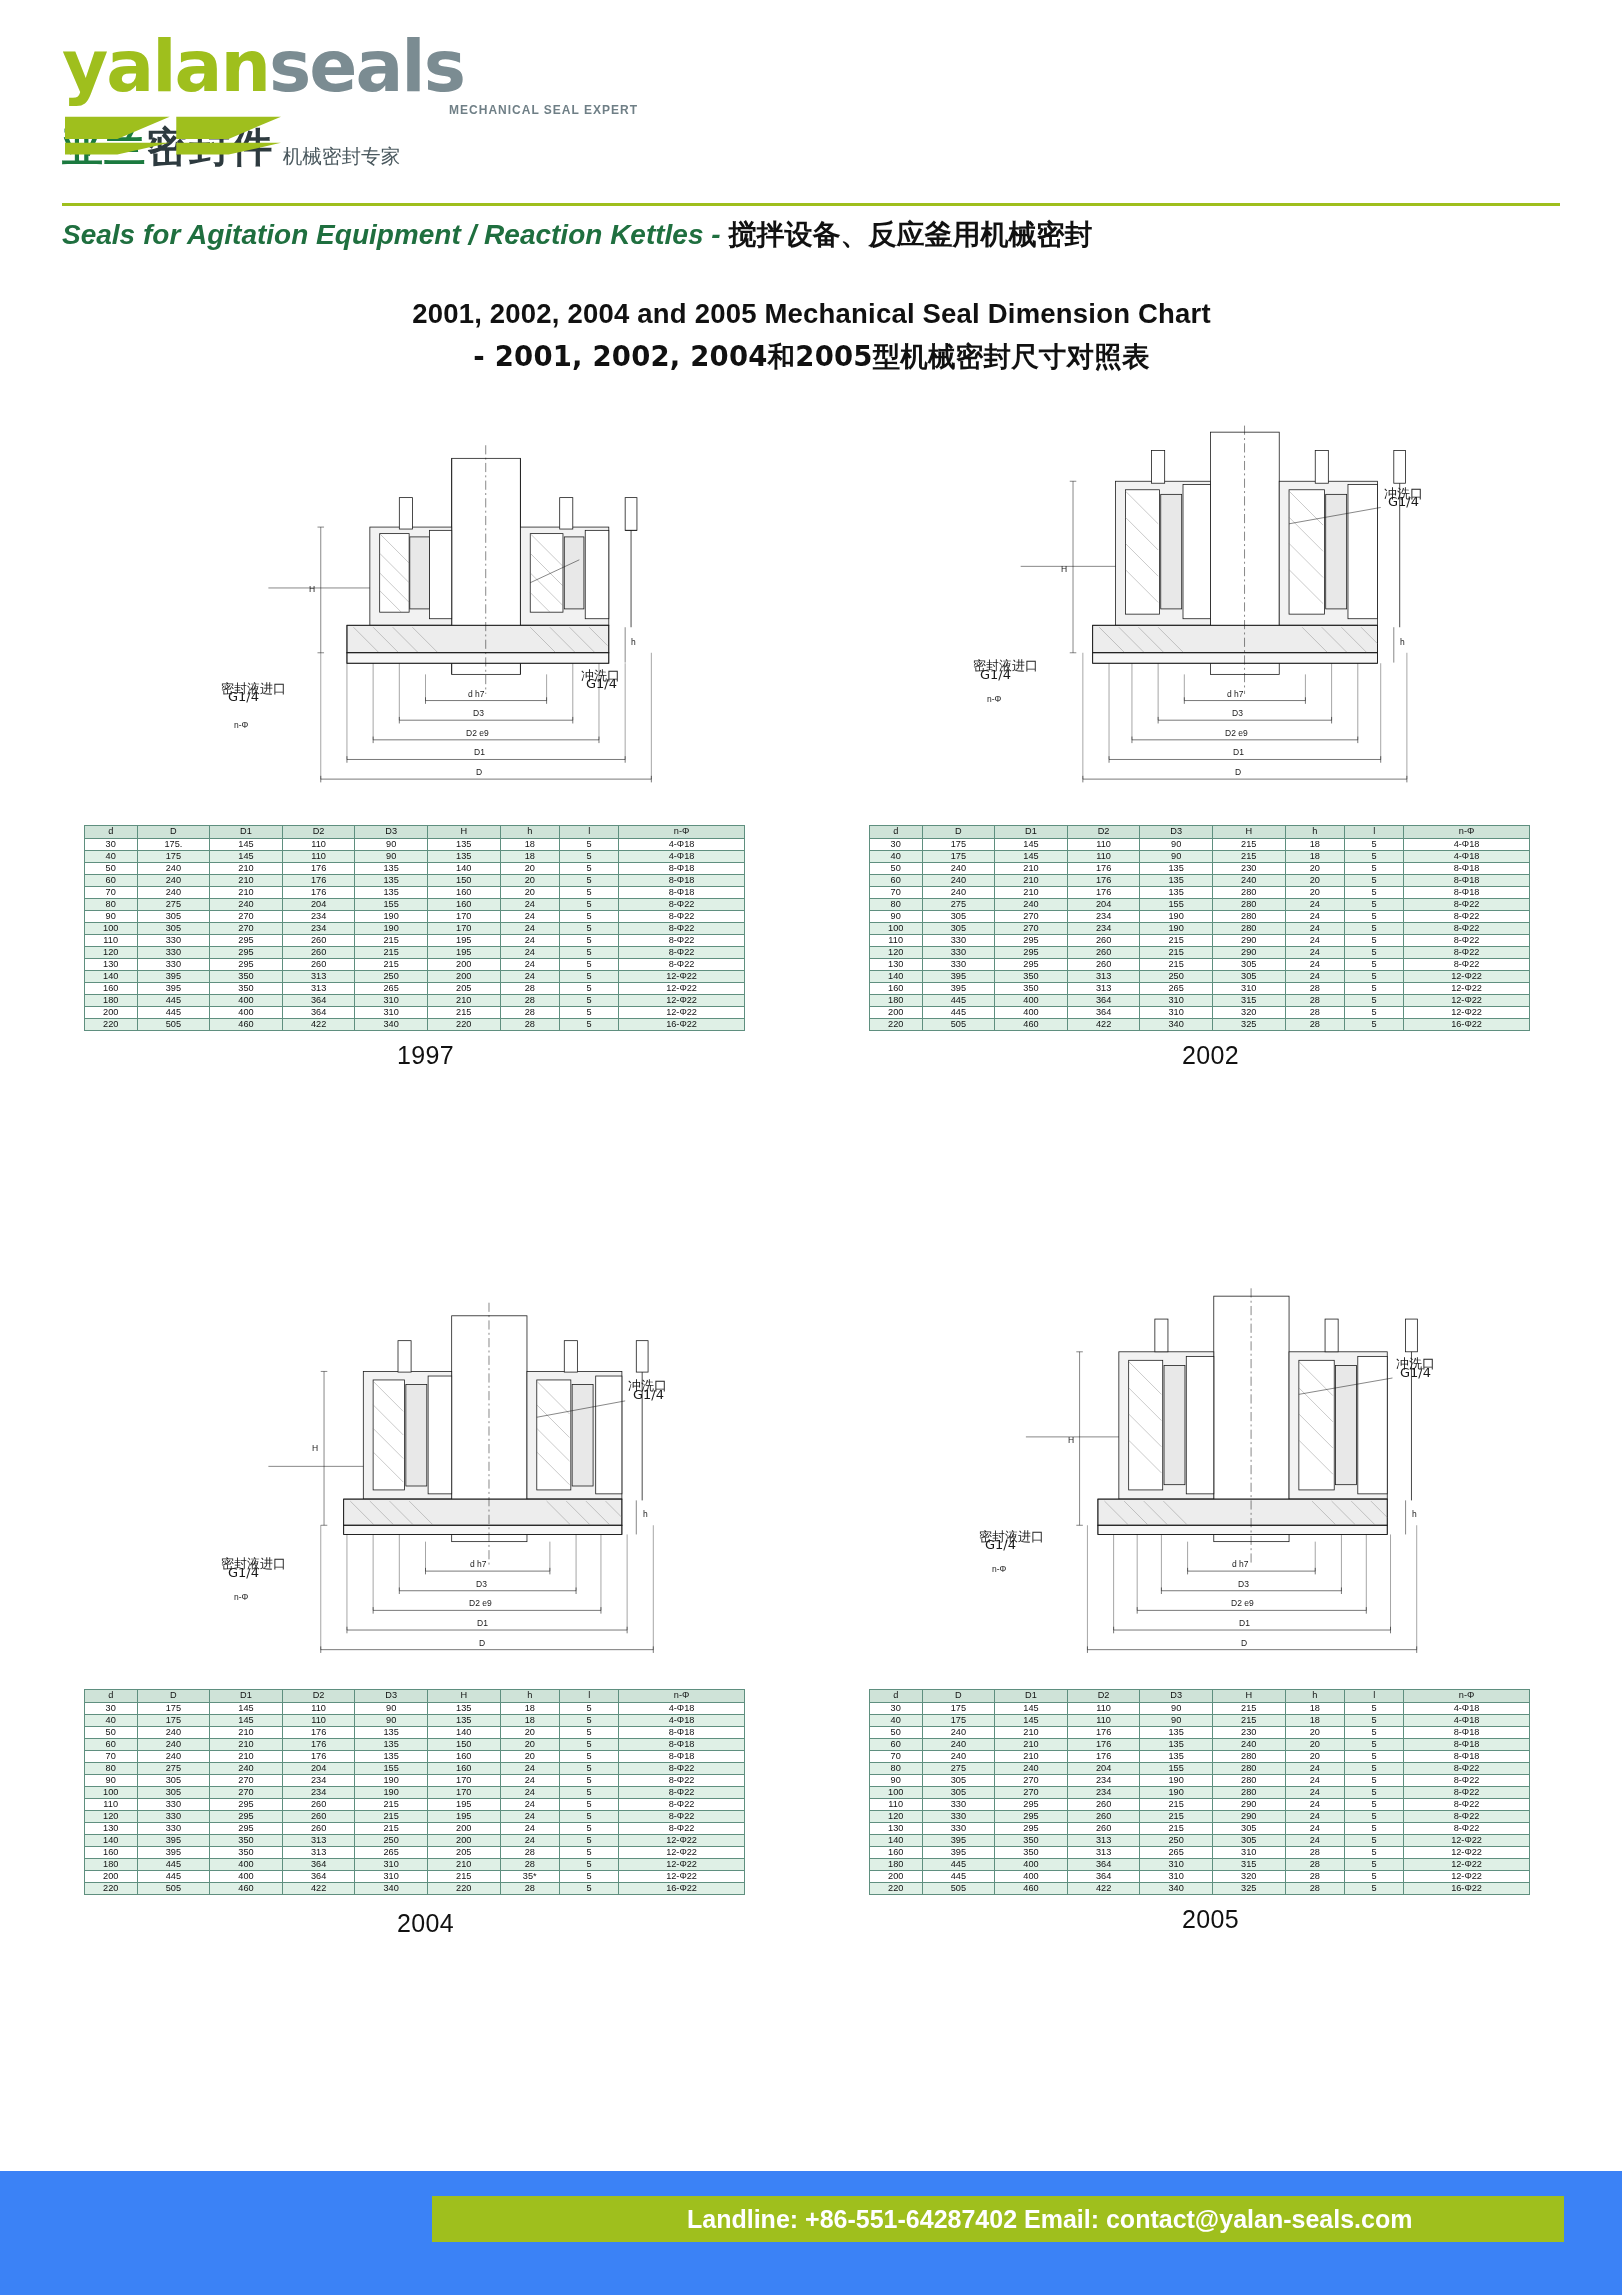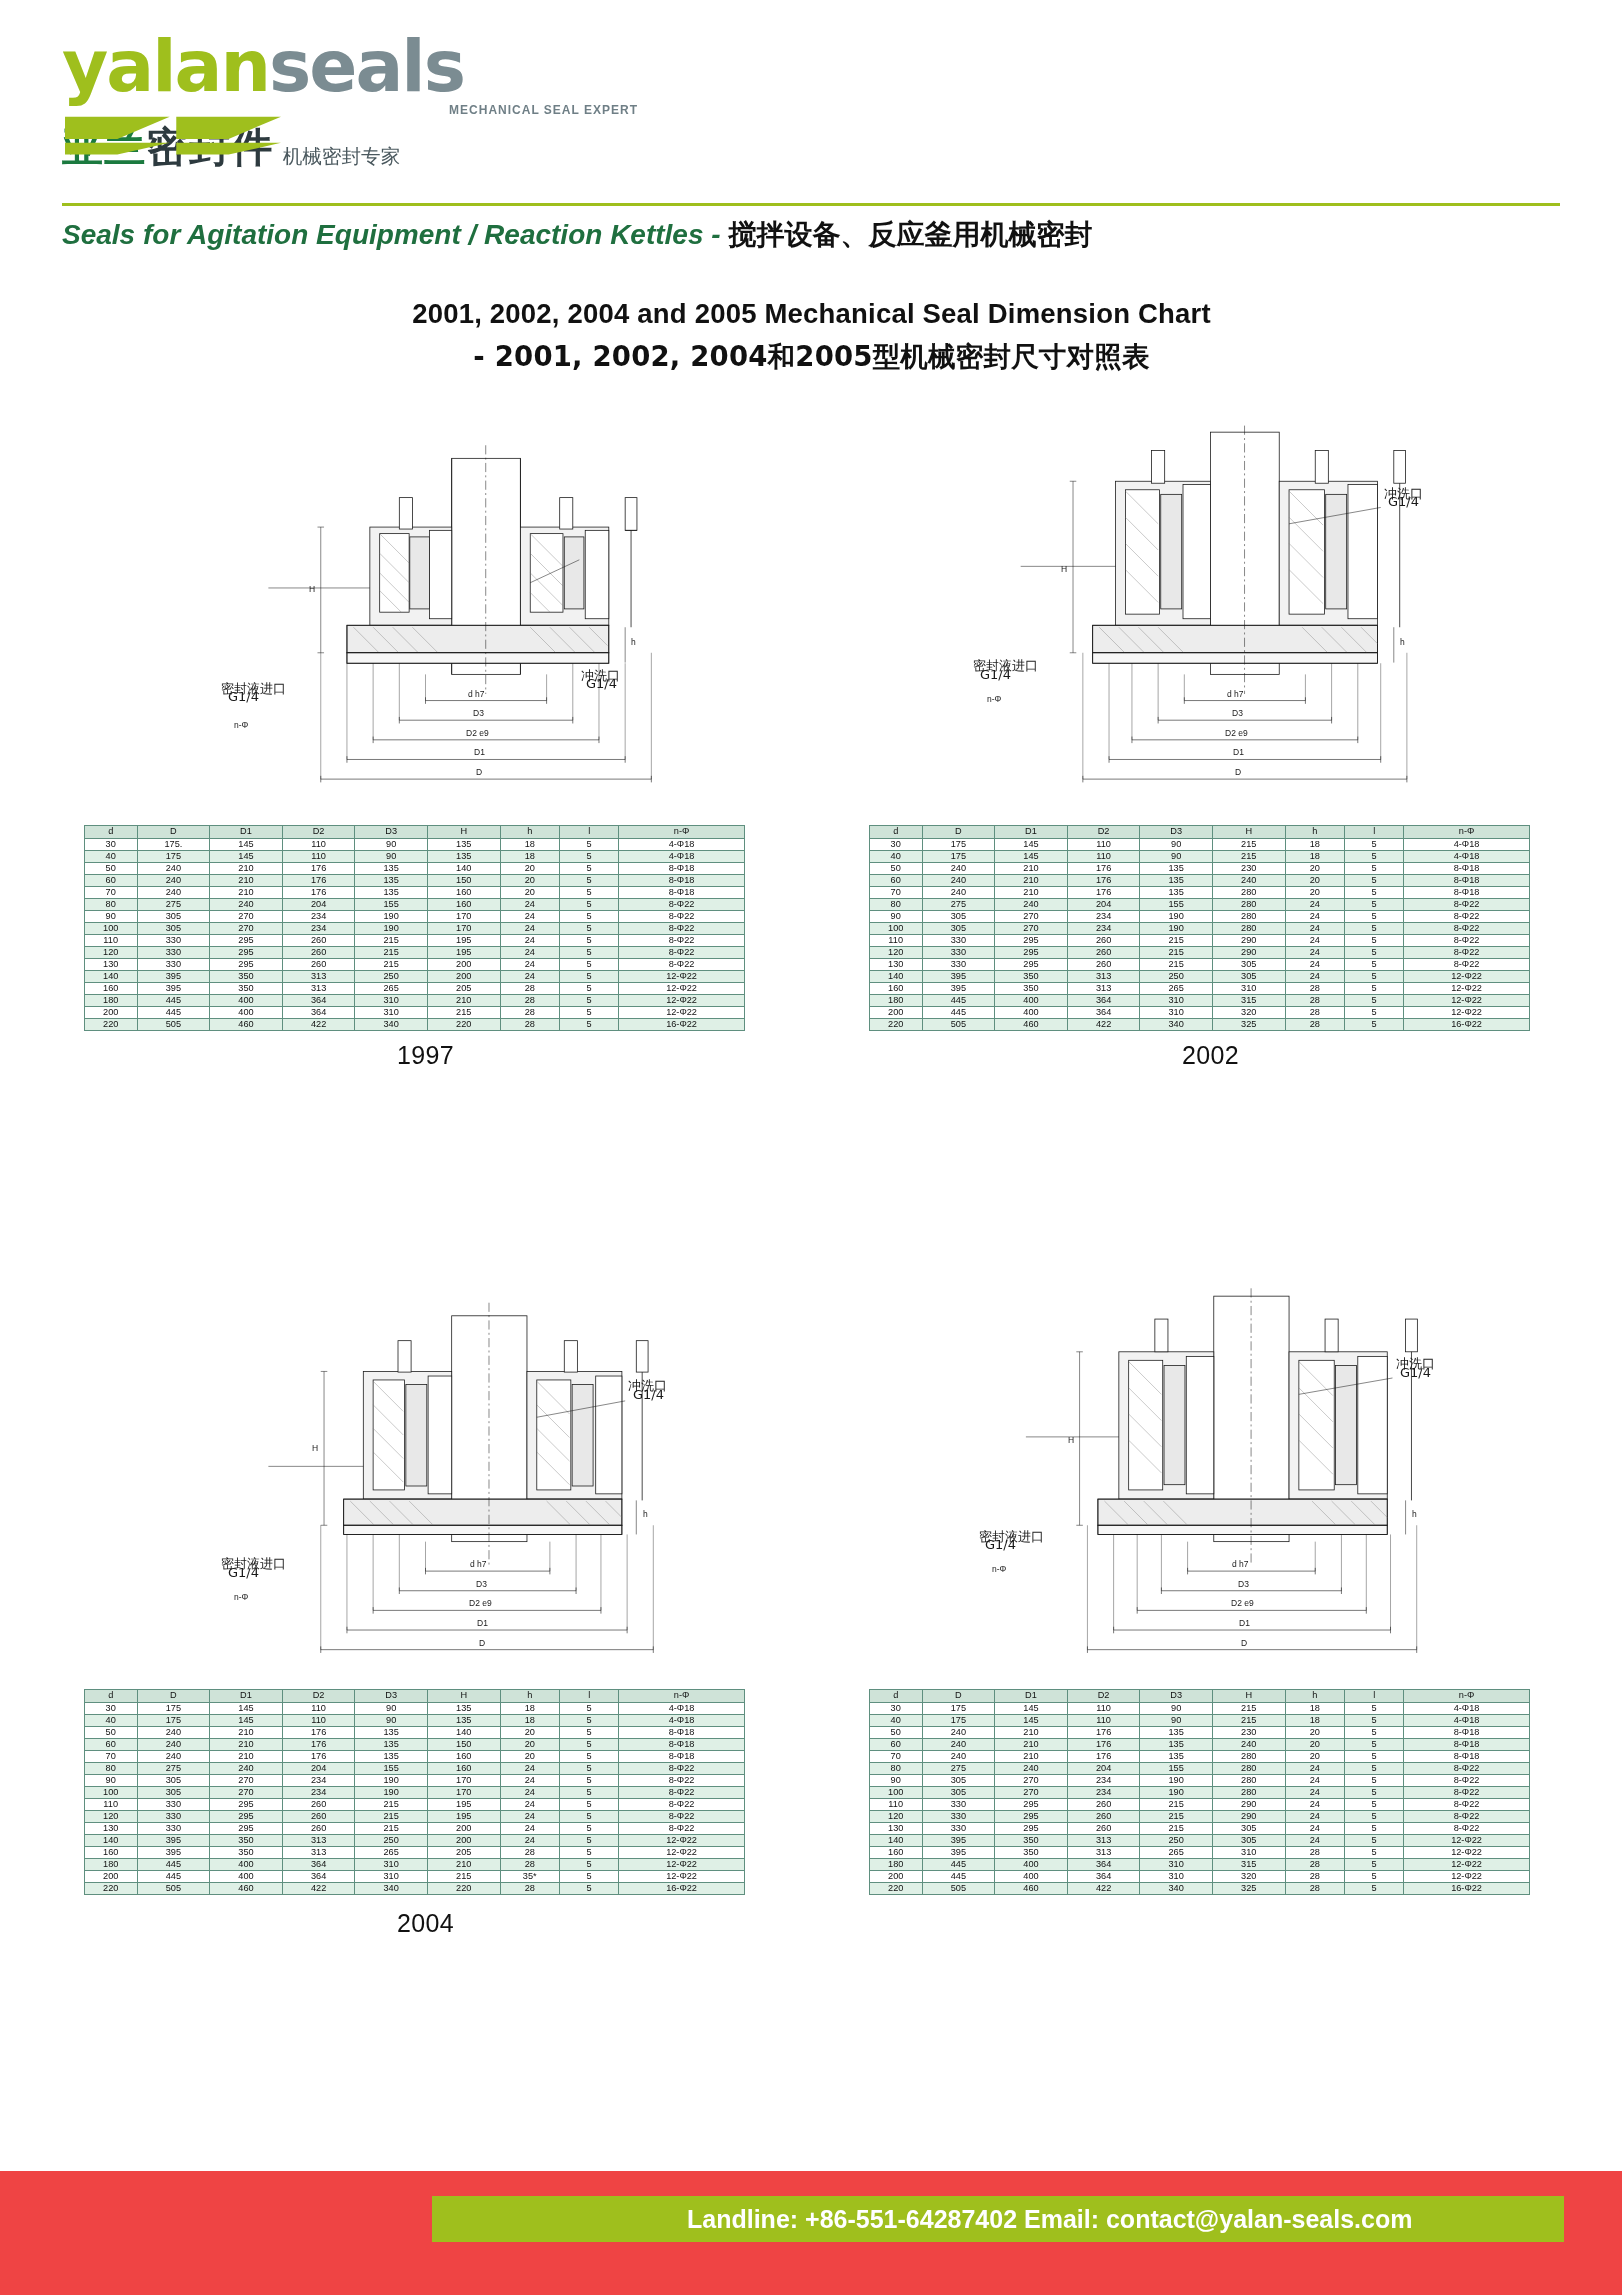--- a/index.html
+++ b/index.html
@@ -166,21 +166,21 @@
   col.c-l   { width: 9%; }
   col.c-n   { width: 19%; }
 
   
   .footer {
     position: absolute;
     left: 0;
     bottom: 0;
     width: 1623px;
     height: 124px;
-    background: #ef4444;
+    background: #3b82f6;
   }
   .footer-bar {
     position: absolute;
     left: 432px;
     top: 25px;
     width: 1132px;
     height: 46px;
     background: #9fbf1d;
   }
   .footer-bar .txt {
@@ -1441,20 +1441,21 @@
           <td>460</td>
           <td>422</td>
           <td>340</td>
           <td>325</td>
           <td>28</td>
           <td>5</td>
           <td>16-Φ22</td>
         </tr>
       </tbody>
   </table>
+  <div class="caption" style="margin-top:9.2px;">2005</div>
 </div>
 
 <div class="footer">
   <div class="footer-ticks">
     <span></span>
     <span></span>
     <span></span>
   </div>
   <div class="footer-bar">
     <div class="txt">Landline: +86-551-64287402  Email: contact@yalan-seals.com</div>

